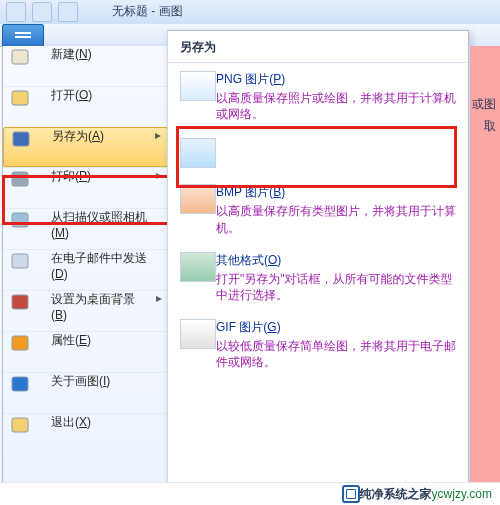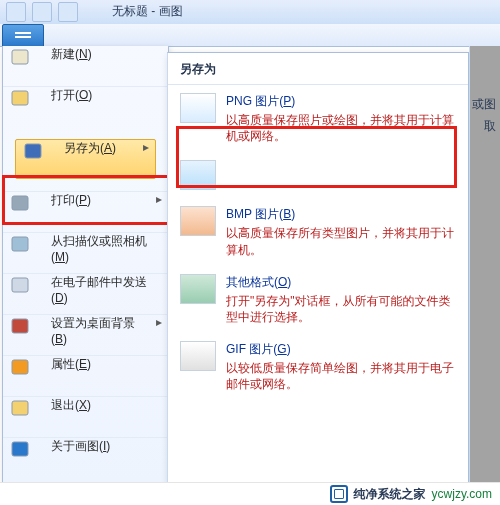--- a/index.html
+++ b/index.html
@@ -11,41 +11,41 @@
   .qbtn{width:18px;height:18px;border-radius:2px;background:#d9e7fb;border:1px solid #a9c2e4}
   .ribbon{position:absolute;left:0;top:24px;right:0;height:22px;background:linear-gradient(#f2f6fd,#dfeafb);border-bottom:1px solid #a8bedc}
   .filetab{position:absolute;left:2px;top:24px;width:40px;height:22px;background:linear-gradient(#5aa2e6,#2a78cc);border:1px solid #1f5fa3;border-radius:2px}
   .filetab svg{display:block;margin:2px auto}
   
   .menu{position:absolute;left:2px;top:46px;width:165px;bottom:22px;background:linear-gradient(#f6f9ff,#eef4fe);border:1px solid #a8bedc;border-top:none;box-shadow:1px 2px 6px rgba(0,0,0,.15)}
   .mi{display:flex;align-items:flex-start;height:40px;padding:0 6px;gap:20px;cursor:pointer}
   .mi+.mi{border-top:1px solid #e3ebf7}
   .mi .ic{width:22px;height:22px;flex:0 0 22px;display:flex;align-items:center;justify-content:center}
   .mi .lab u{text-decoration:underline}
-  .mi.sel{background:linear-gradient(#ffe9a8,#ffd36c);border:1px solid #e0a92f;border-radius:2px;height:38px;margin:12px}
+  .mi.sel{background:linear-gradient(#ffe9a8,#ffd36c);border:1px solid #e0a92f;border-radius:2px;height:38px;margin:0}
   .mi .chev{margin-left:auto;color:#5a5a5a}
   .redbox1{position:absolute;left:2px;top:175px;width:164px;height:44px;border:3px solid #e3201a;pointer-events:none}
   
-  .fly{position:absolute;left:167px;top:52px;width:300px;bottom:22px;background:#fff;border:1px solid #a8bedc;border-left:1px solid #c9d9ef;box-shadow:2px 3px 8px rgba(0,0,0,.18)}
+  .fly{position:absolute;left:167px;top:30px;width:300px;bottom:22px;background:#fff;border:1px solid #a8bedc;border-left:1px solid #c9d9ef;box-shadow:2px 3px 8px rgba(0,0,0,.18)}
   .flyhdr{padding:8px 12px 6px;border-bottom:1px solid #dbe5f3;font-weight:bold;color:#26364f}
-  .fitem{padding:8px 12px;display:flex;gap:10px;cursor:pointer}
+  .fitem{padding:8px 12px;display:flex;cursor:pointer}
   .fitem .thumb{width:34px;height:28px;flex:0 0 34px;border:1px solid #c7d2df;background:linear-gradient(#e6f3fe,#b8dffb)}
   .fitem .thumb.png{background:linear-gradient(#fff,#d8ecff)}
   .fitem .thumb.bmp{background:linear-gradient(#fde2d0,#f2b98e)}
   .fitem .thumb.gif{background:linear-gradient(#fff,#e0e0e0)}
   .fitem .thumb.oth{background:linear-gradient(#d0e8d9,#98cdb0)}
   .fitem .txt{flex:1}
   .fitem .ttl{color:#0a349a;margin-bottom:2px}
-  .fitem .dsc{color:#b91c1c;white-space:normal;line-height:1.35}
+  .fitem .dsc{color:#a21caf;white-space:normal;line-height:1.35}
   .redbox2{position:absolute;left:176px;top:126px;width:275px;height:56px;border:3px solid #e3201a;pointer-events:none}
   
-  .rpanel{position:absolute;right:0;top:46px;width:30px;bottom:22px;background:#a3a3a3;border-left:1px solid #c9d9ef;overflow:hidden}
+  .rpanel{position:absolute;right:0;top:46px;width:30px;bottom:22px;background:#fca5a5;border-left:1px solid #c9d9ef;overflow:hidden}
   .rclip{position:absolute;right:4px;top:68px;color:#2a3b57;writing-mode:horizontal-tb}
   
-  .wm{position:absolute;left:0;right:0;bottom:0;height:22px;background:#fff;border-top:1px solid #e5e5e5;display:flex;align-items:center;justify-content:flex-end;gap:6px;padding:0 8px;color:#2a3b57;font-weight:bold}
+  .wm{position:absolute;left:0;right:0;bottom:0;height:22px;background:#fff;border-top:1px solid #e5e5e5;display:flex;align-items:center;justify-content:flex-end;padding:0 8px;color:#2a3b57;font-weight:bold}
   .logo{width:14px;height:14px;border:2px solid #1f5fa3;border-radius:3px;position:relative}
   .logo::after{content:"";position:absolute;inset:2px;border:1px solid #1f5fa3;border-radius:1px}
 </style>
 </head>
 <body>
 <div class="stage">
 
   <div class="topbar">
     <div class="qat">
       <div class="qbtn"></div>
@@ -126,32 +126,32 @@
         <span class="ic">
           <svg width="20" height="20">
             <rect x="2" y="3" width="16" height="14" rx="2" fill="#f29a22" stroke="#8a9bb0"></rect>
           </svg>
         </span>
         <span class="lab">属性(<u>E</u>)</span>
       </div>
       <div class="mi">
         <span class="ic">
           <svg width="20" height="20">
+            <rect x="2" y="3" width="16" height="14" rx="2" fill="#2a78cc" stroke="#8a9bb0"></rect>
+          </svg>
+        </span>
+        <span class="lab">关于画图(<u>I</u>)</span>
+      </div>
+      <div class="mi">
+        <span class="ic">
+          <svg width="20" height="20">
             <rect x="2" y="3" width="16" height="14" rx="2" fill="#f3d171" stroke="#8a9bb0"></rect>
           </svg>
         </span>
         <span class="lab">退出(<u>X</u>)</span>
-      </div>
-      <div class="mi">
-        <span class="ic">
-          <svg width="20" height="20">
-            <rect x="2" y="3" width="16" height="14" rx="2" fill="#2a78cc" stroke="#8a9bb0"></rect>
-          </svg>
-        </span>
-        <span class="lab">关于画图(<u>I</u>)</span>
       </div>
     </div>
   <div class="redbox1"></div>
 
   <div class="fly">
     <div class="flyhdr">另存为</div>
     <div id="fitems">
         <div class="fitem">
           <div class="thumb png"></div>
           <div class="txt">

